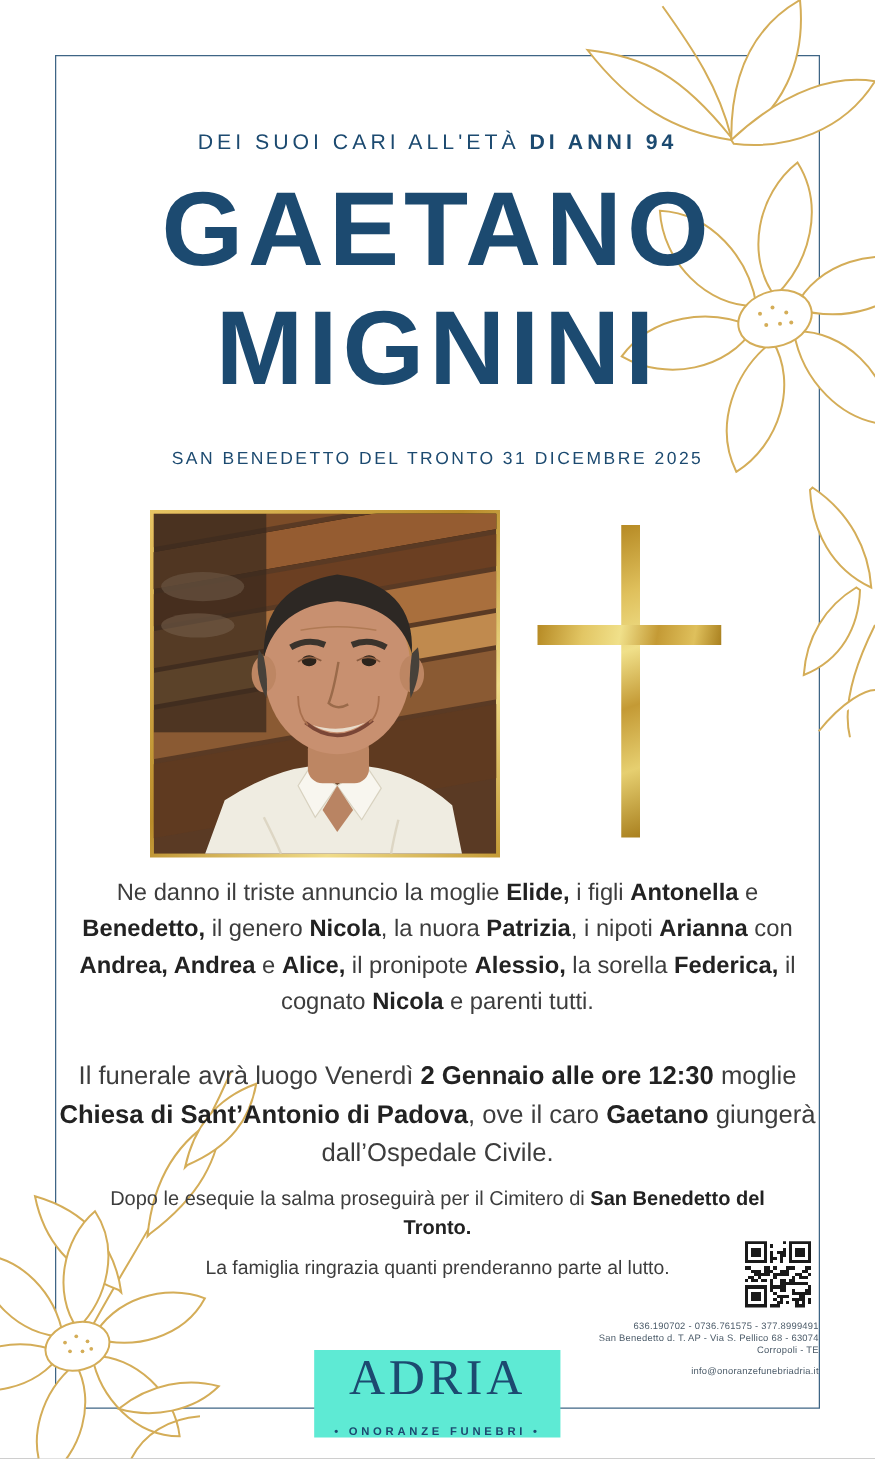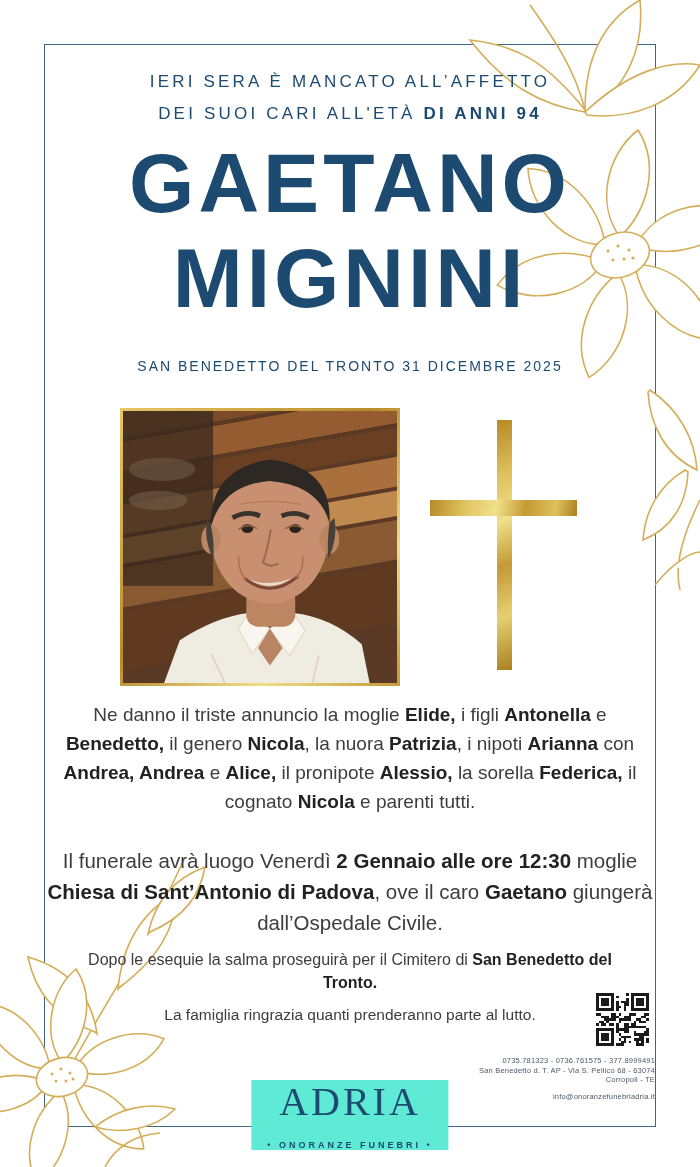--- a/index.html
+++ b/index.html
@@ -103,23 +103,20 @@
           <circle cx="4" cy="4" r="1.5"></circle>
           <circle cx="11" cy="2" r="1.5"></circle>
       </g>
     </g>
     <path d="M95 290 C120 270 150 265 175 272 C155 292 122 298 95 290 Z" fill="#fff"></path>
     <path d="M105 330 C115 310 135 298 160 296"></path>
   </svg>
 
   <div class="content">
 
-    <div class="hline" style="top:72px">
-      <span>IERI SERA È MANCATO ALL’AFFETTO</span>
-    </div>
     <div class="hline" style="top:104px">
       <span>DEI SUOI CARI ALL'ETÀ </span><span class="b">DI ANNI 94</span>
     </div>
 
     <div class="name">
       <div>GAETANO</div>
       <div>MIGNINI</div>
     </div>
 
     <div class="pdate">SAN BENEDETTO DEL TRONTO 31 DICEMBRE 2025</div>
@@ -308,21 +305,21 @@
           <rect x="2" y="2" width="3" height="3"></rect>
           <rect x="14" y="0" width="7" height="7"></rect>
           <rect x="15" y="1" width="5" height="5" fill="#fff"></rect>
           <rect x="16" y="2" width="3" height="3"></rect>
           <rect x="0" y="14" width="7" height="7"></rect>
           <rect x="1" y="15" width="5" height="5" fill="#fff"></rect>
           <rect x="2" y="16" width="3" height="3"></rect>
         </svg></div>
 
     <div class="contact">
-      <div>0735.781323 - 0736.761575 - 377.8999491</div>
+      <div>636.190702 - 0736.761575 - 377.8999491</div>
       <div>San Benedetto d. T. AP - Via S. Pellico 68 - 63074</div>
       <div>Corropoli - TE</div>
       <div class="email">info@onoranzefunebriadria.it</div>
     </div>
 
     <div class="logo">
       <div class="logo-name">ADRIA</div>
       <div class="logo-tag">• ONORANZE FUNEBRI •</div>
     </div>
   </div>

